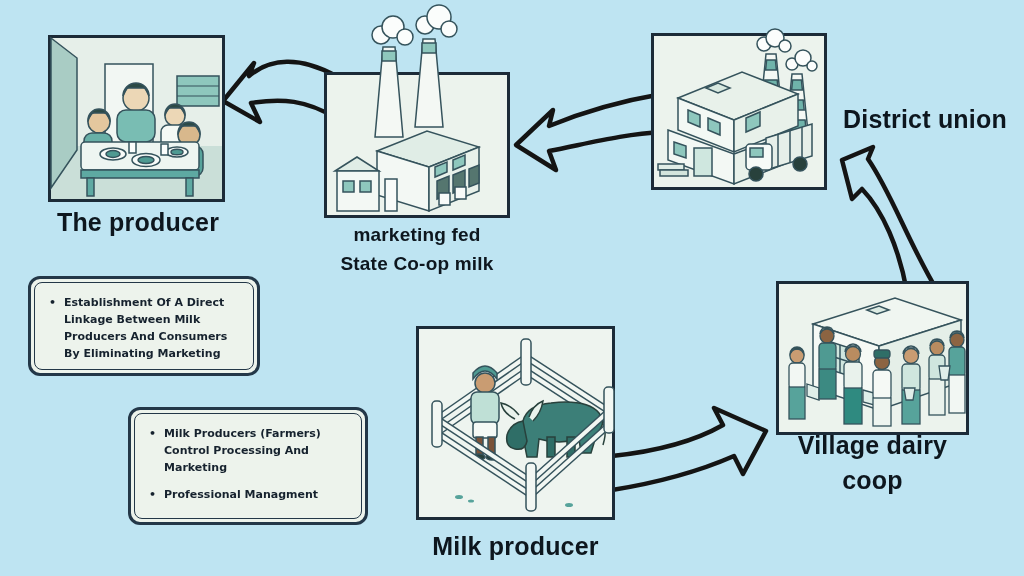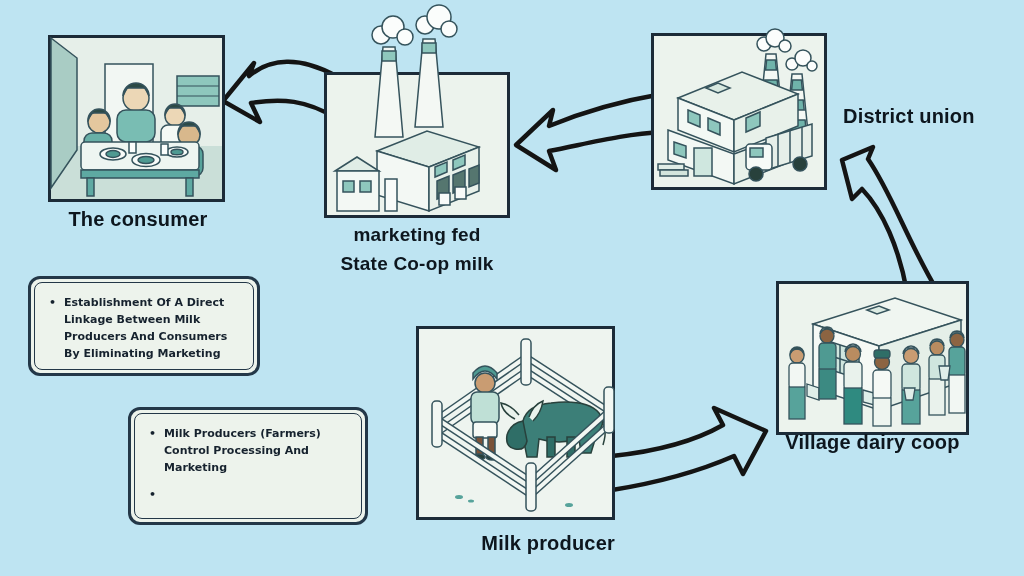--- a/index.html
+++ b/index.html
@@ -10,21 +10,21 @@
   }
   .arrow-layer{position:absolute;left:0;top:0;z-index:1;}
   .node{position:absolute;z-index:2;margin:0;}
   .frame{
     box-sizing:border-box;border:3px solid #1c2b38;background:#ecf3ed;
     width:100%;height:100%;
   }
   .frame svg{display:block;overflow:visible;}
   .node-label{
     position:absolute;z-index:3;
-    font-weight:700;font-size:20px;color:#0d161e;letter-spacing:.2px;
+    font-weight:700;font-size:25px;color:#0d161e;letter-spacing:.2px;
     text-align:center;line-height:1.4;
   }
   .note{
     position:absolute;z-index:2;box-sizing:border-box;
     background:#edf3ec;border:3px solid #233748;border-radius:12px;
     padding:3px;
   }
   .note-inner{
     box-sizing:border-box;width:100%;height:100%;
     border:1.5px solid #233748;border-radius:8px;
@@ -98,21 +98,21 @@
           <ellipse cx="95" cy="122" rx="14" ry="6.5" fill="#f8fbf9"></ellipse>
           <ellipse cx="95" cy="122" rx="8" ry="3.6" fill="#4f9a92"></ellipse>
           <ellipse cx="126" cy="114" rx="11" ry="5" fill="#f8fbf9"></ellipse>
           <ellipse cx="126" cy="114" rx="6" ry="2.8" fill="#4f9a92"></ellipse>
           <rect x="78" y="104" width="7" height="11" fill="#fbfdfc"></rect>
           <rect x="110" y="106" width="7" height="11" fill="#fbfdfc"></rect>
         </g>
       </svg>
     </div>
   </figure>
-  <div class="node-label" style="left:28px;top:205px;width:220px;">The consumer</div>
+  <div class="node-label" style="left:28px;top:205px;width:220px;">The producer</div>
 
   <figure class="node" style="left:324px;top:72px;width:186px;height:146px;">
     <div class="frame">
       <svg width="180" height="140" viewBox="0 0 180 140">
         <rect x="0" y="0" width="180" height="140" fill="#ecf3ed"></rect>
         <g stroke="#35535c" stroke-width="1.5">
           <polygon points="56,-28 68,-28 76,62 48,62" fill="#f4f8f4"></polygon>
           <rect x="55" y="-24" width="14" height="10" fill="#8ec7bd"></rect>
           <polygon points="96,-36 108,-36 116,52 88,52" fill="#f4f8f4"></polygon>
           <rect x="95" y="-32" width="14" height="10" fill="#8ec7bd"></rect>
@@ -334,36 +334,37 @@
           <rect x="107" y="134" width="10" height="48" rx="4"></rect>
         </g>
         <g fill="#57a39b">
           <ellipse cx="40" cy="168" rx="4" ry="2"></ellipse>
             <ellipse cx="52" cy="172" rx="3" ry="1.5"></ellipse>
             <ellipse cx="150" cy="176" rx="4" ry="2"></ellipse>
         </g>
       </svg>
     </div>
   </figure>
-  <div class="node-label" style="left:416px;top:529px;width:199px;text-align:right;">Milk producer</div>
+  <div class="node-label" style="left:416px;top:529px;width:199px;">Milk producer</div>
 
   <div class="note" style="left:28px;top:276px;width:232px;height:100px;">
     <div class="note-inner">
       <div class="bullet-row">
         <span class="bullet">•</span>
         <span>Establishment Of A Direct Linkage Between Milk Producers And Consumers By Eliminating Marketing</span>
       </div>
     </div>
   </div>
 
   <div class="note" style="left:128px;top:407px;width:240px;height:118px;">
     <div class="note-inner">
       <div class="bullet-row">
         <span class="bullet">•</span>
         <span>Milk Producers (Farmers) Control Processing And Marketing</span>
       </div>
       <div class="bullet-row">
         <span class="bullet">•</span>
+        <span>Professional Managment</span>
       </div>
     </div>
   </div>
 
 </div>
 
 </body></html>

